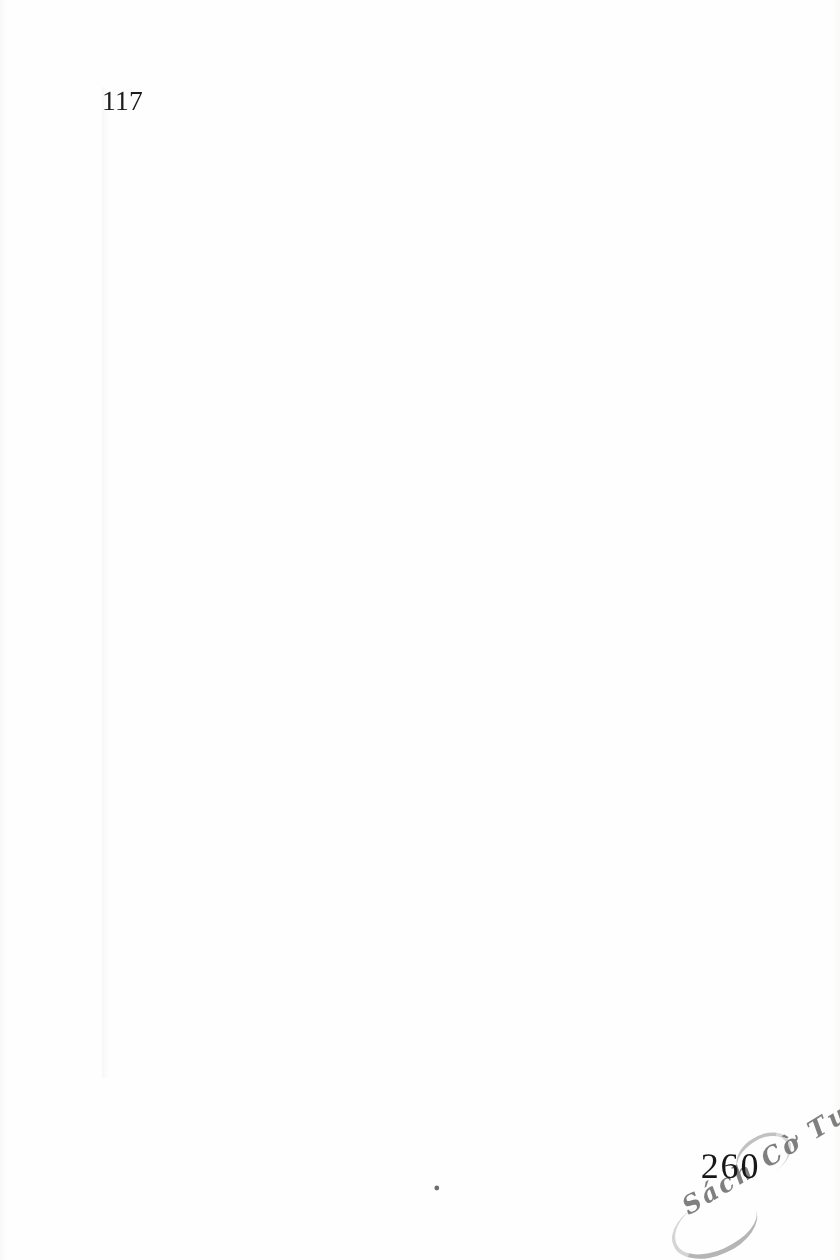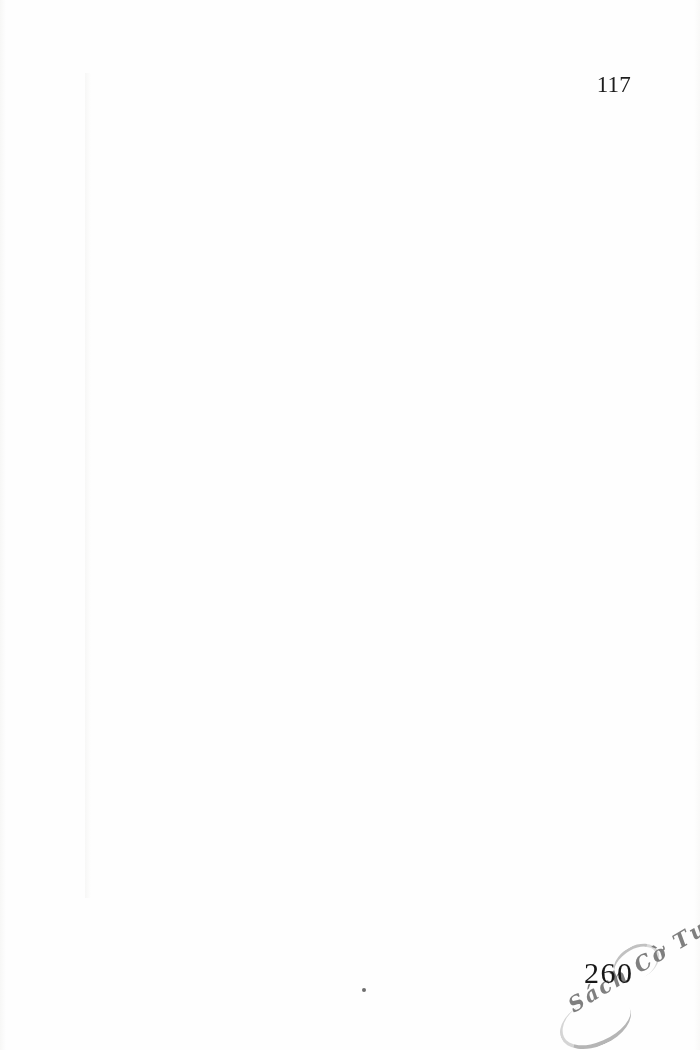--- a/index.html
+++ b/index.html
@@ -30,21 +30,20 @@
     letter-spacing: 0.2px;
     white-space: nowrap;
   }
   .line .label {
     font-style: italic;
     margin-right: 8px;
     line-height: 1.08;
   }
   .line .title, .line .page {
     line-height: 1.08;
-    text-align: right;
   }
   .line.cont { padding-left: 115px; }
   .dots {
     flex: 1 1 auto;
     height: 5px;
     margin: 0 2px 4px 3px;
     background-image: radial-gradient(circle at 2.2px 2.4px, #1d1d1d 1.45px, rgba(0,0,0,0) 1.9px);
     background-size: 7.4px 5px;
     background-repeat: repeat-x;
     background-position: left bottom;

